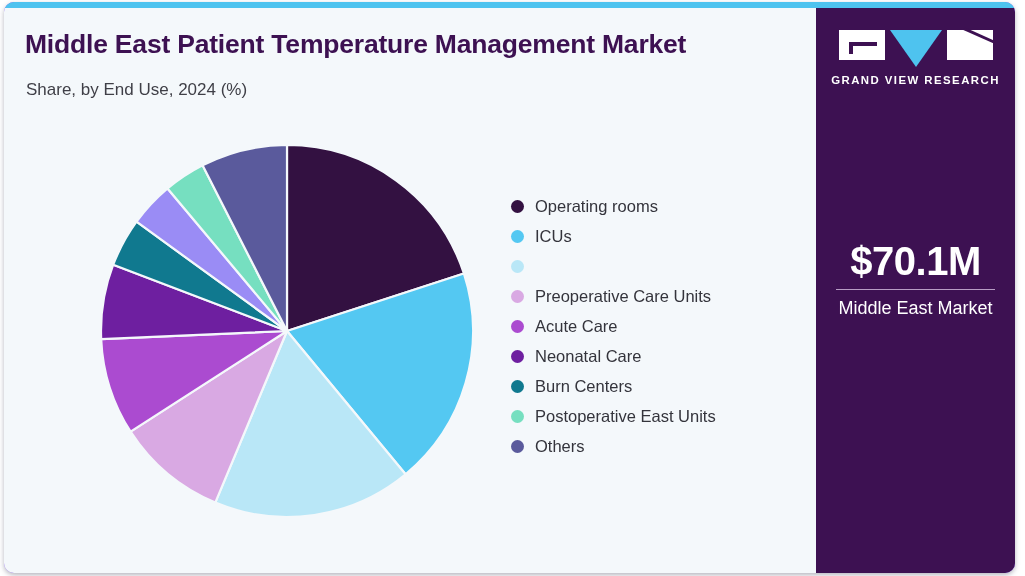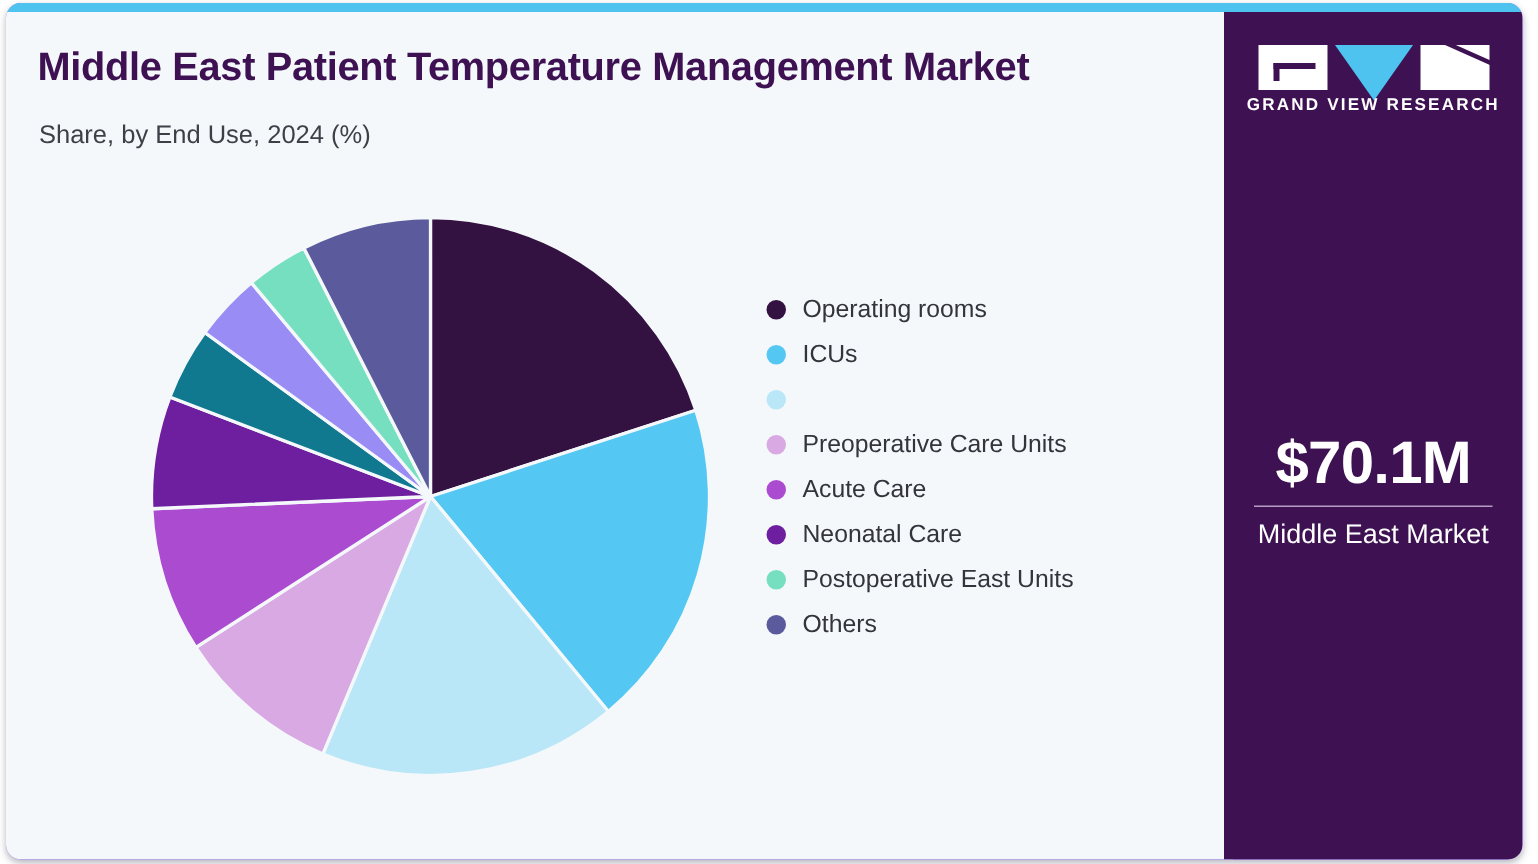--- a/index.html
+++ b/index.html
@@ -158,33 +158,32 @@
     transform-origin: right center;
   }
   .logo-v {
     width: 0;
     height: 0;
     border-left: 26px solid transparent;
     border-right: 26px solid transparent;
     border-top: 37px solid #4ec3ef;
   }
   #logo-text {
-    margin-top: 0;
+    margin-top: 10px;
     font-size: 11.4px;
     font-weight: bold;
     letter-spacing: 1.45px;
     color: #ffffff;
   }
   #stat-block {
     position: absolute;
     left: 0;
     top: 232px;
     width: 199px;
     text-align: center;
-    margin-top: 48px;
   }
   #stat-value {
     font-size: 40px;
     font-weight: bold;
     color: #ffffff;
     line-height: 1.08;
     letter-spacing: -0.5px;
   }
   #stat-rule {
     width: 159px;
@@ -265,20 +264,24 @@
           </div>
           <div class="legend-item">
             <span class="legend-swatch" style="background: rgb(171, 75, 208);"></span>
             <span class="legend-label">Acute Care</span>
           </div>
           <div class="legend-item">
             <span class="legend-swatch" style="background: rgb(110, 31, 160);"></span>
             <span class="legend-label">Neonatal Care</span>
           </div>
           <div class="legend-item">
+            <span class="legend-swatch" style="background: rgb(16, 121, 143);"></span>
+            <span class="legend-label">Burn Centers</span>
+          </div>
+          <div class="legend-item">
             <span class="legend-swatch" style="background: rgb(118, 223, 192);"></span>
             <span class="legend-label">Postoperative East Units</span>
           </div>
           <div class="legend-item">
             <span class="legend-swatch" style="background: rgb(90, 90, 156);"></span>
             <span class="legend-label">Others</span>
           </div>
         </div>
 
     </div>

